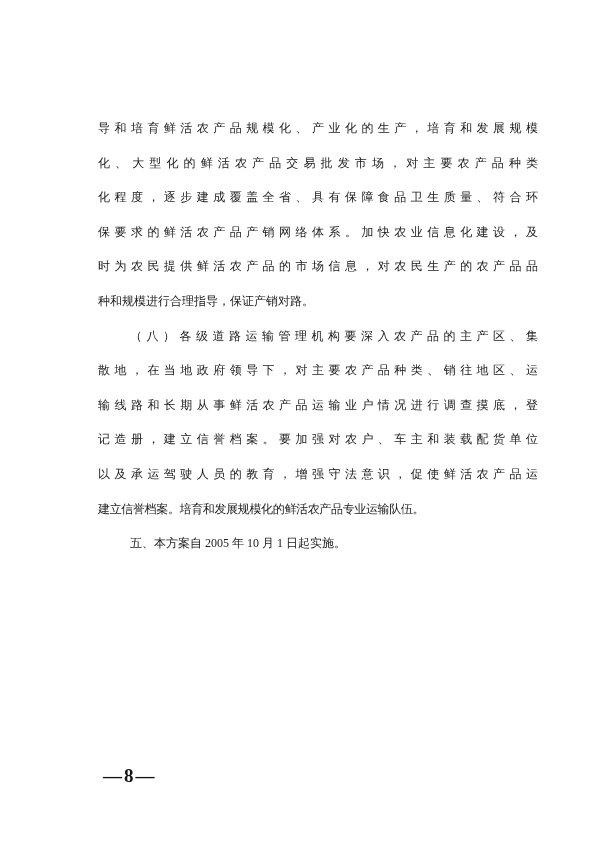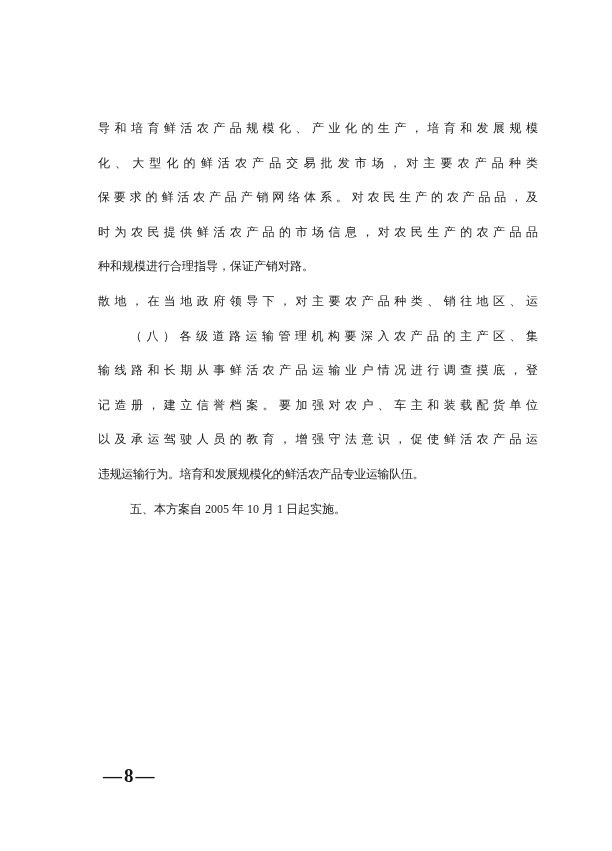--- a/index.html
+++ b/index.html
@@ -57,27 +57,28 @@
   }
 </style>
 </head>
 <body>
 
 <div class="page">
 
   <div class="text-block">
     <div class="line just">导和培育鲜活农产品规模化、产业化的生产，培育和发展规模</div>
     <div class="line just">化、大型化的鲜活农产品交易批发市场，对主要农产品种类</div>
-    <div class="line just">保要求的鲜活农产品产销网络体系。对农民生产的农产品品，及</div>
+    <div class="line just">化程度，逐步建成覆盖全省、具有保障食品卫生质量、符合环</div>
+    <div class="line just">保要求的鲜活农产品产销网络体系。加快农业信息化建设，及</div>
     <div class="line just">时为农民提供鲜活农产品的市场信息，对农民生产的农产品品</div>
     <div class="line">种和规模进行合理指导，保证产销对路。</div>
+    <div class="line just indent">（八）各级道路运输管理机构要深入农产品的主产区、集</div>
     <div class="line just">散地，在当地政府领导下，对主要农产品种类、销往地区、运</div>
-    <div class="line just indent">（八）各级道路运输管理机构要深入农产品的主产区、集</div>
     <div class="line just">输线路和长期从事鲜活农产品运输业户情况进行调查摸底，登</div>
     <div class="line just">记造册，建立信誉档案。要加强对农户、车主和装载配货单位</div>
     <div class="line just">以及承运驾驶人员的教育，增强守法意识，促使鲜活农产品运</div>
-    <div class="line compress">违规运输行为。培育和发展规模化的鲜活农产品专业运输队伍。</div>
+    <div class="line compress">建立信誉档案。培育和发展规模化的鲜活农产品专业运输队伍。</div>
     <div class="line indent">五、本方案自 2005 年 10 月 1 日起实施。</div>
   </div>
 
   <div class="footer">—8—</div>
 
 </div>
 
 </body></html>

